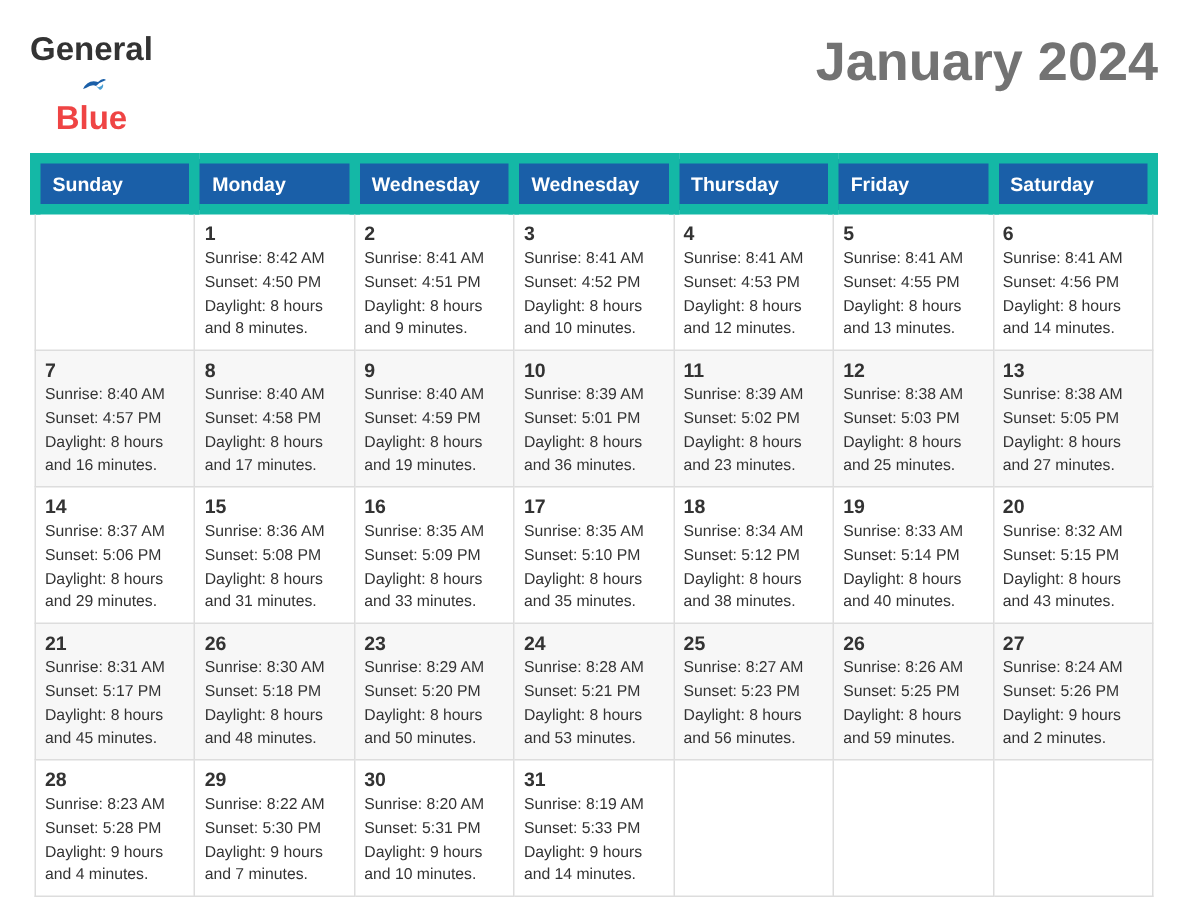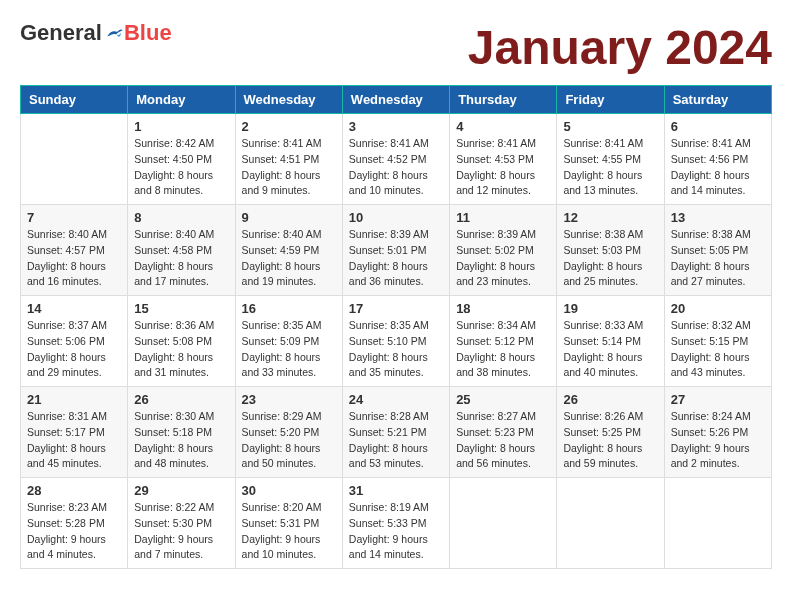--- a/index.html
+++ b/index.html
@@ -20,53 +20,54 @@
       display: flex;
       flex-direction: column;
       align-items: flex-start;
     }
     .logo-text {
       display: flex;
       align-items: center;
       font-size: 22px;
       font-weight: bold;
       color: #333;
+      flex-direction: column;
     }
     .logo-general { color: #333; }
     .logo-blue { color: #ef4444; }
     .logo-bird {
       width: 20px;
       height: 20px;
       margin-left: 2px;
     }
     .title-block {
       text-align: right;
     }
     .month-title {
-      font-size: 48px;
+      font-size: 36px;
       font-weight: bold;
-      color: #7f1d1d;
+      color: #737373;
     }
     .location {
       font-size: 16px;
       color: #555;
       font-weight: normal;
     }
     table {
       width: 100%;
       border-collapse: collapse;
       table-layout: fixed;
     }
     thead tr th {
       background: #1a5fa8;
       color: #fff;
       padding: 6px 8px;
       font-size: 13px;
       text-align: left;
-      border: 1px solid #14b8a6;
+      border: 7px solid #14b8a6;
     }
     tbody tr td {
       vertical-align: top;
       padding: 5px 6px;
       font-size: 11px;
       color: #333;
       border: 1px solid #ddd;
       min-height: 80px;
       height: 90px;
     }

